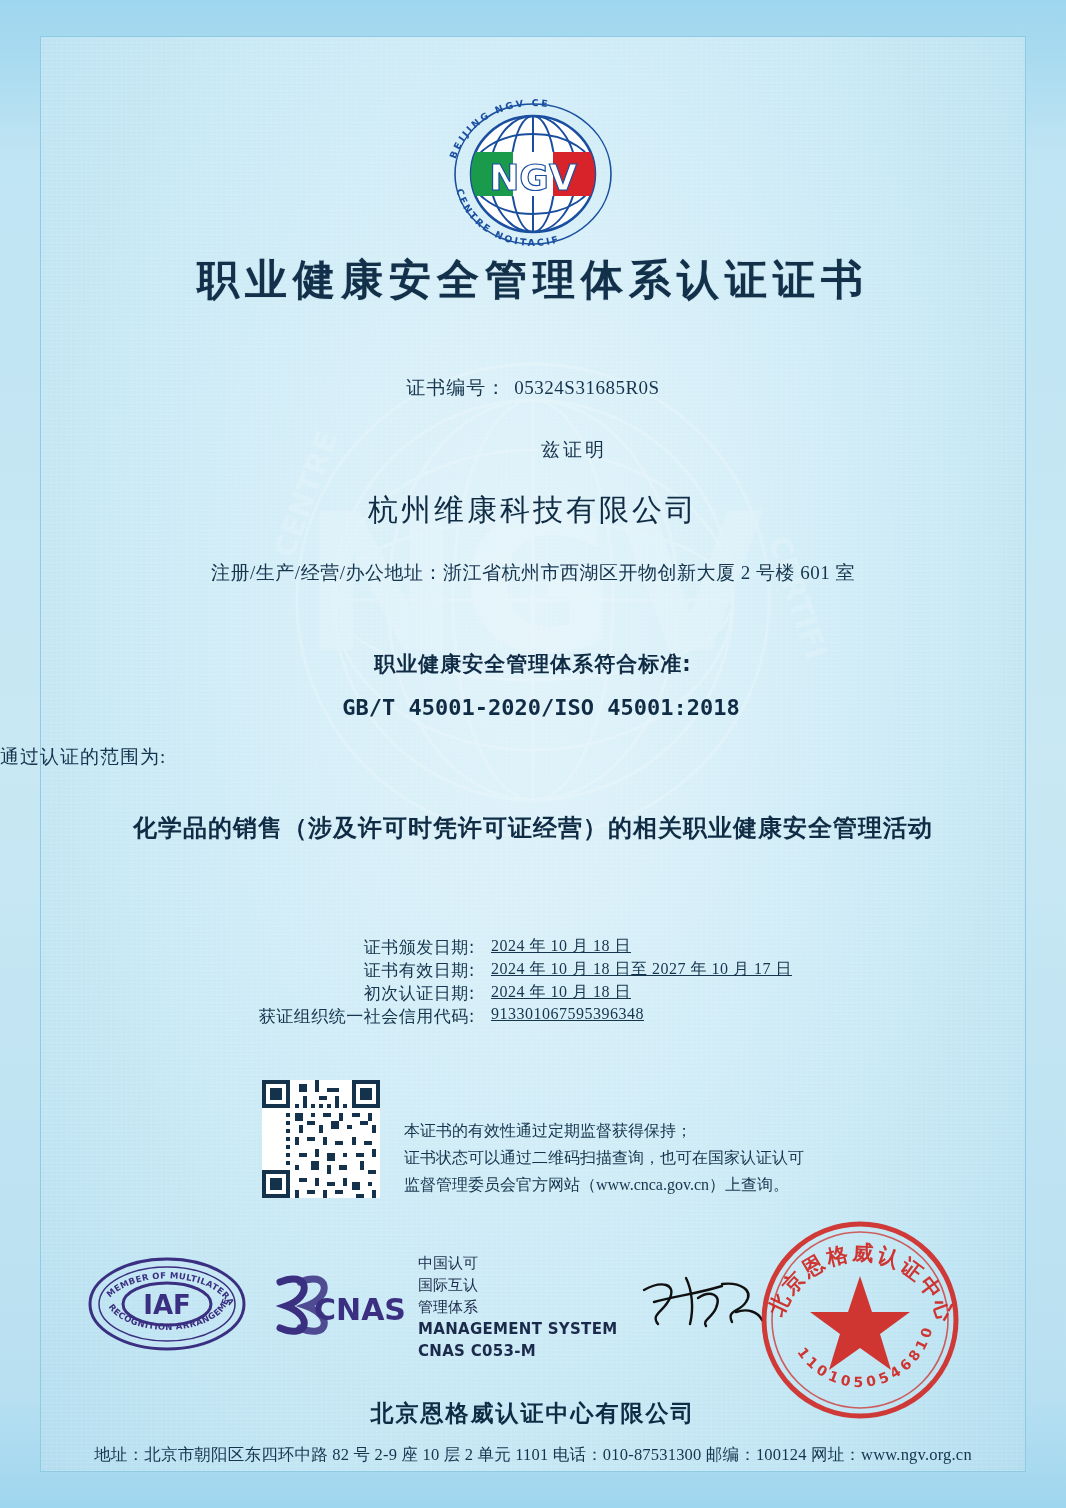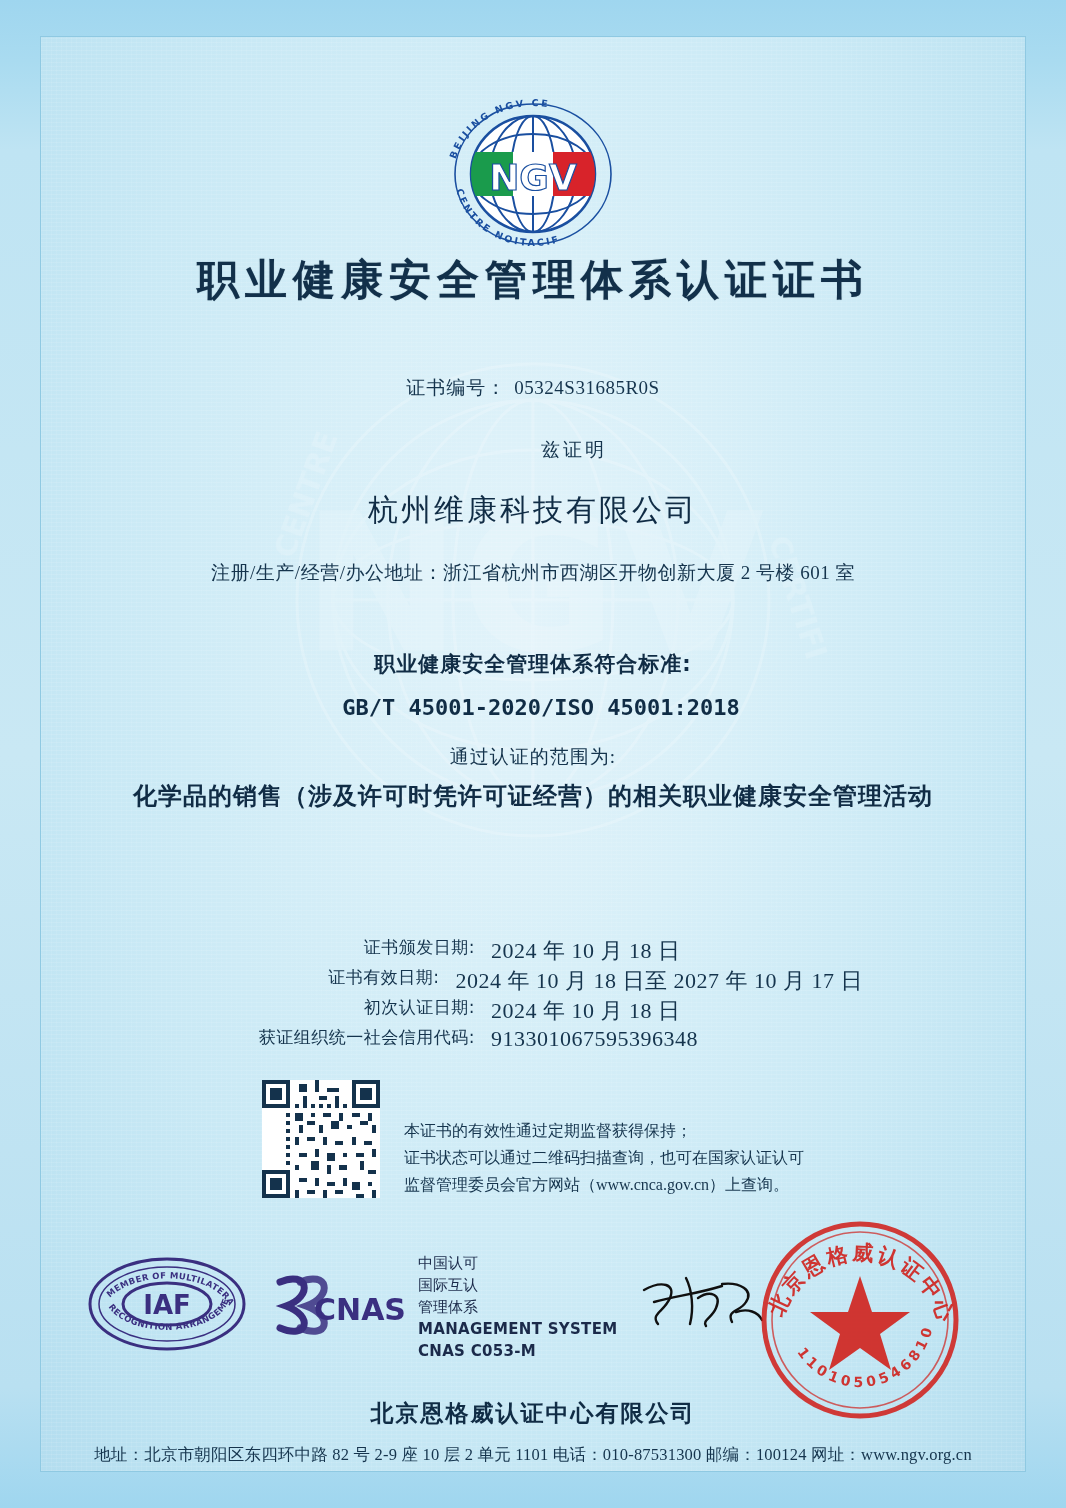--- a/index.html
+++ b/index.html
@@ -163,28 +163,28 @@
     font-weight: bold;
     font-size: 22px;
     letter-spacing: 0px;
     color: #102c45;
   }
   .scope-label {
     position: absolute;
     top: 744px;
     left: 0;
     width: 100%;
-    text-align: center;
+    text-align: left;
     font-size: 19px;
     color: #15344d;
     letter-spacing: 1px;
   }
   .scope-text {
     position: absolute;
-    top: 780px;
+    top: 812px;
     left: 0;
     width: 100%;
     text-align: center;
     font-family: "DejaVu Sans", sans-serif;
     font-weight: bold;
     font-size: 24px;
     letter-spacing: 1px;
     color: #102c45;
   }
 
@@ -208,22 +208,23 @@
     width: 272px;
     text-align: right;
     padding-right: 16px;
     font-family: "DejaVu Sans", sans-serif;
     font-size: 17px;
     letter-spacing: 0.5px;
   }
   .date-value {
     flex: 1;
     text-align: left;
-    font-size: 22px;
+    font-size: 16px;
     letter-spacing: 0.5px;
+    text-decoration: underline;
   }
 
   
   .qr {
     position: absolute;
     left: 262px;
     top: 1080px;
     width: 118px;
     height: 118px;
     background: #ffffff;

